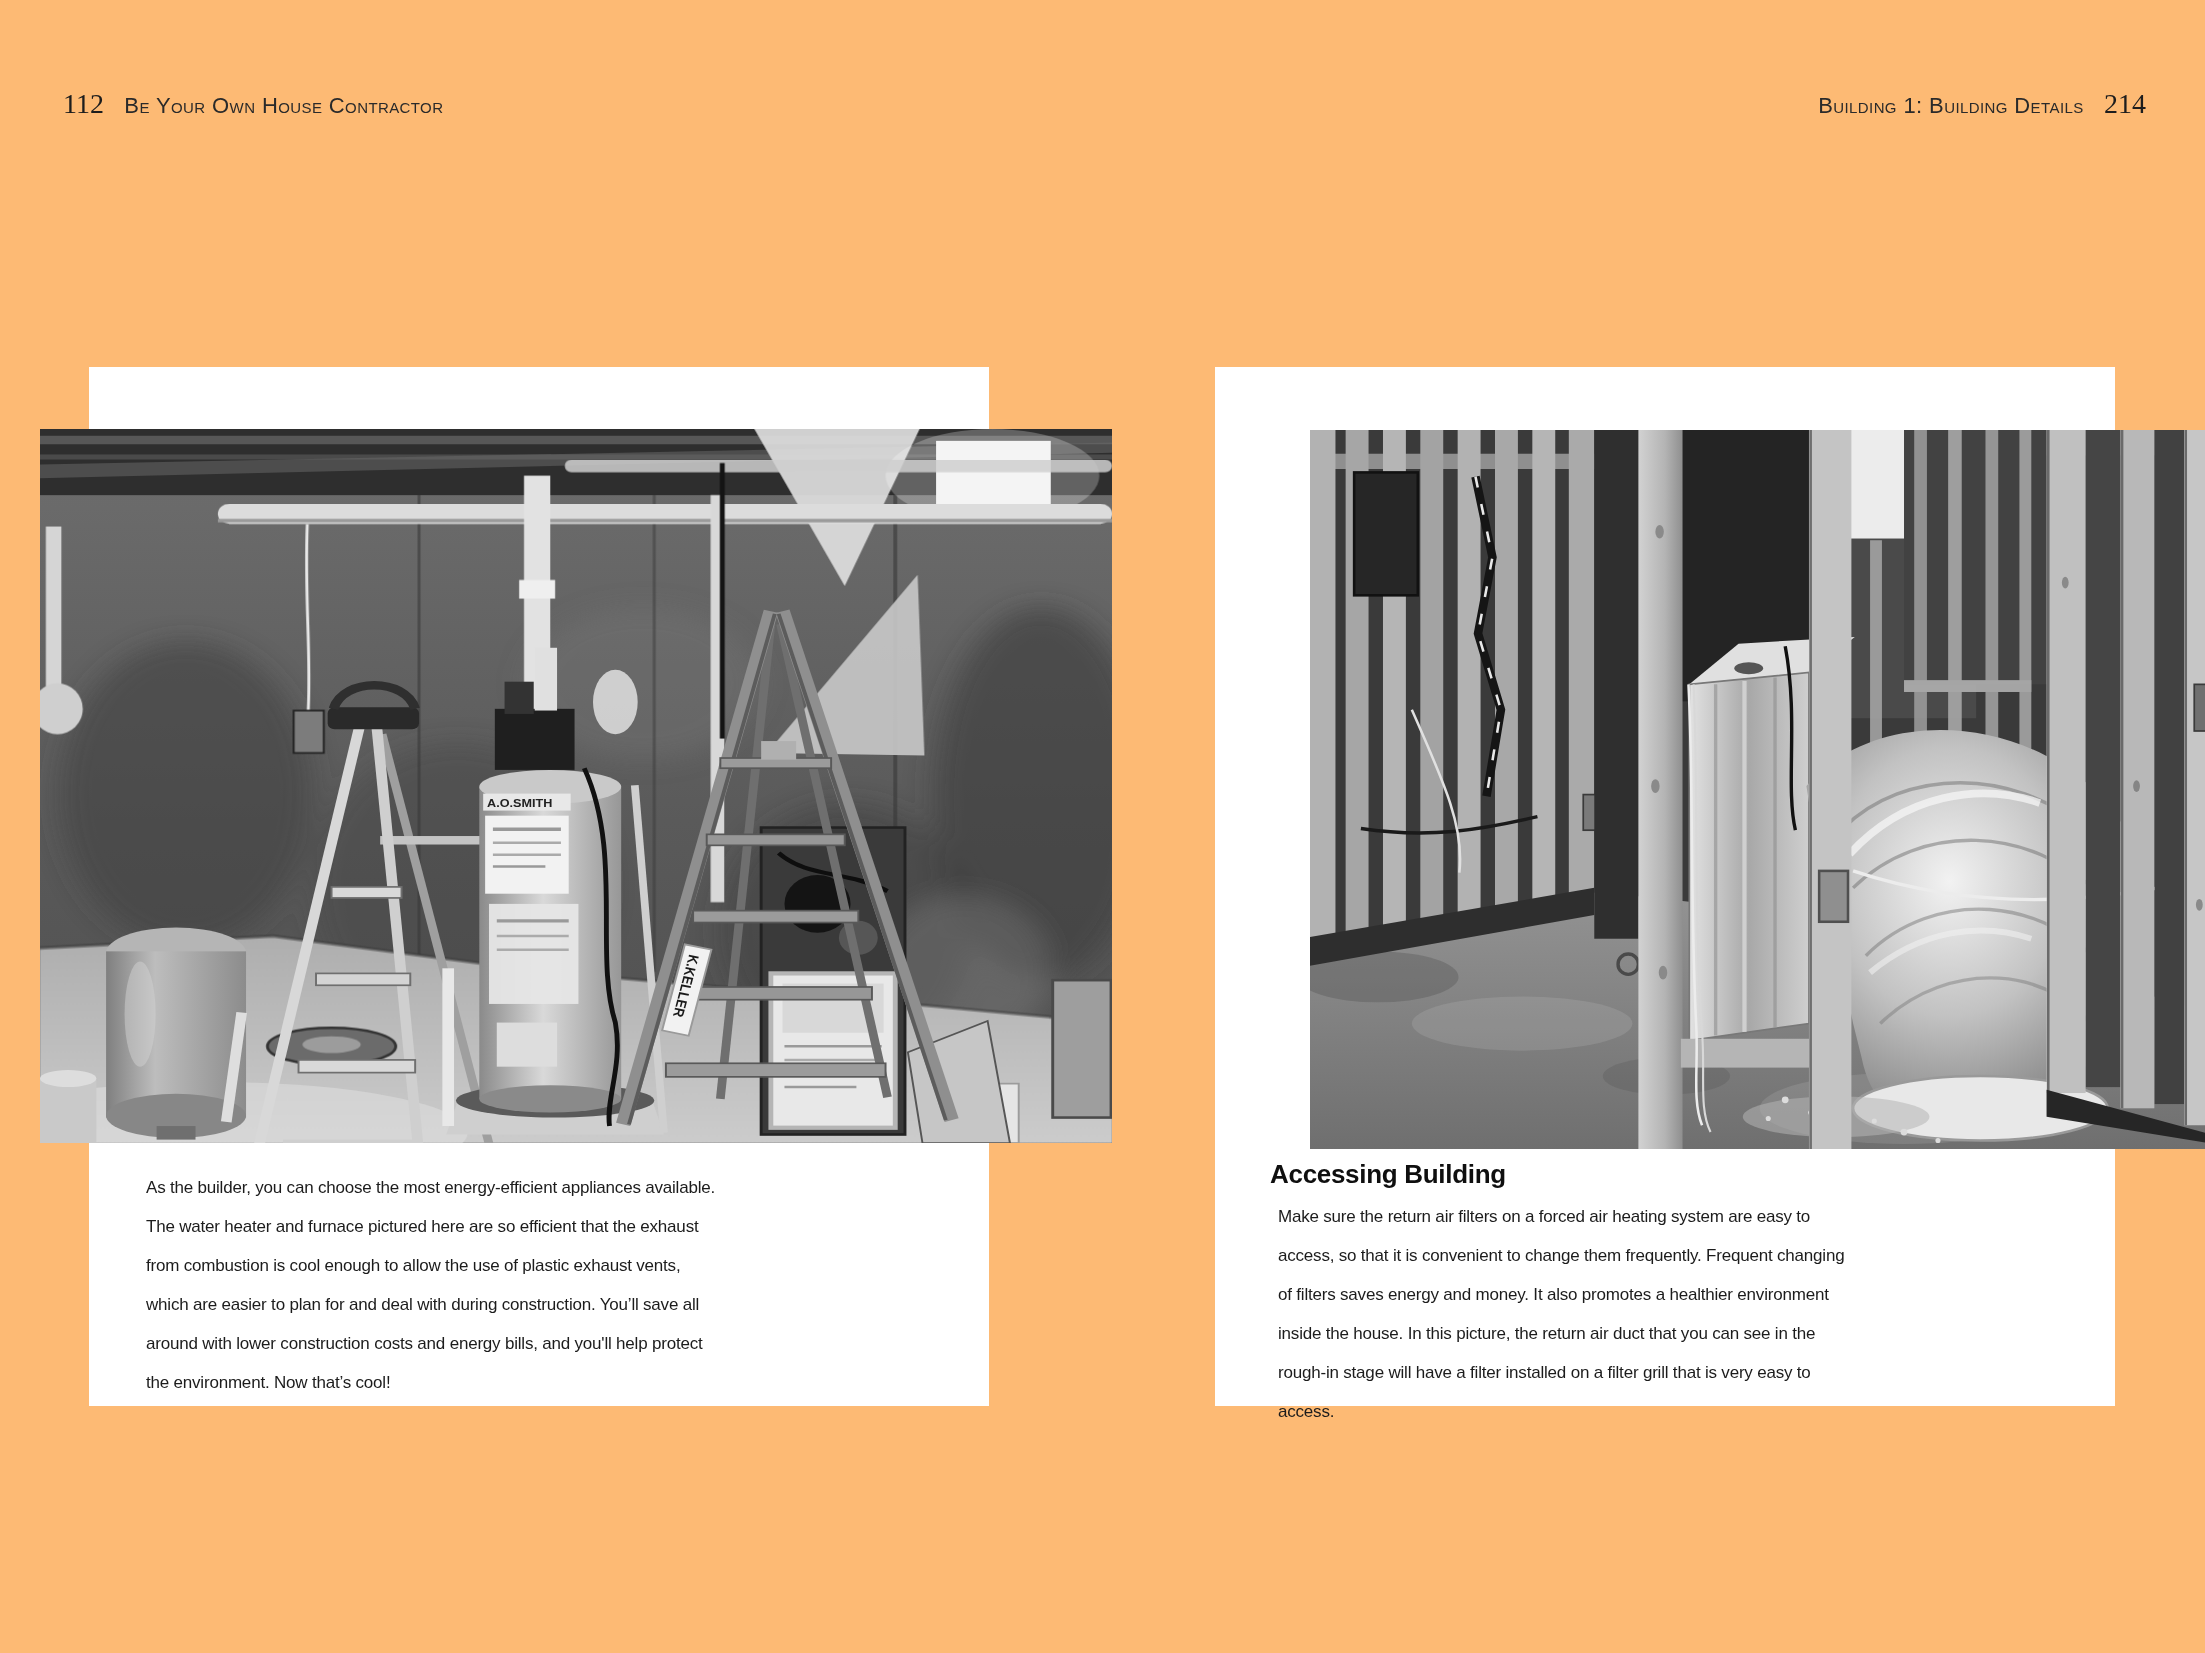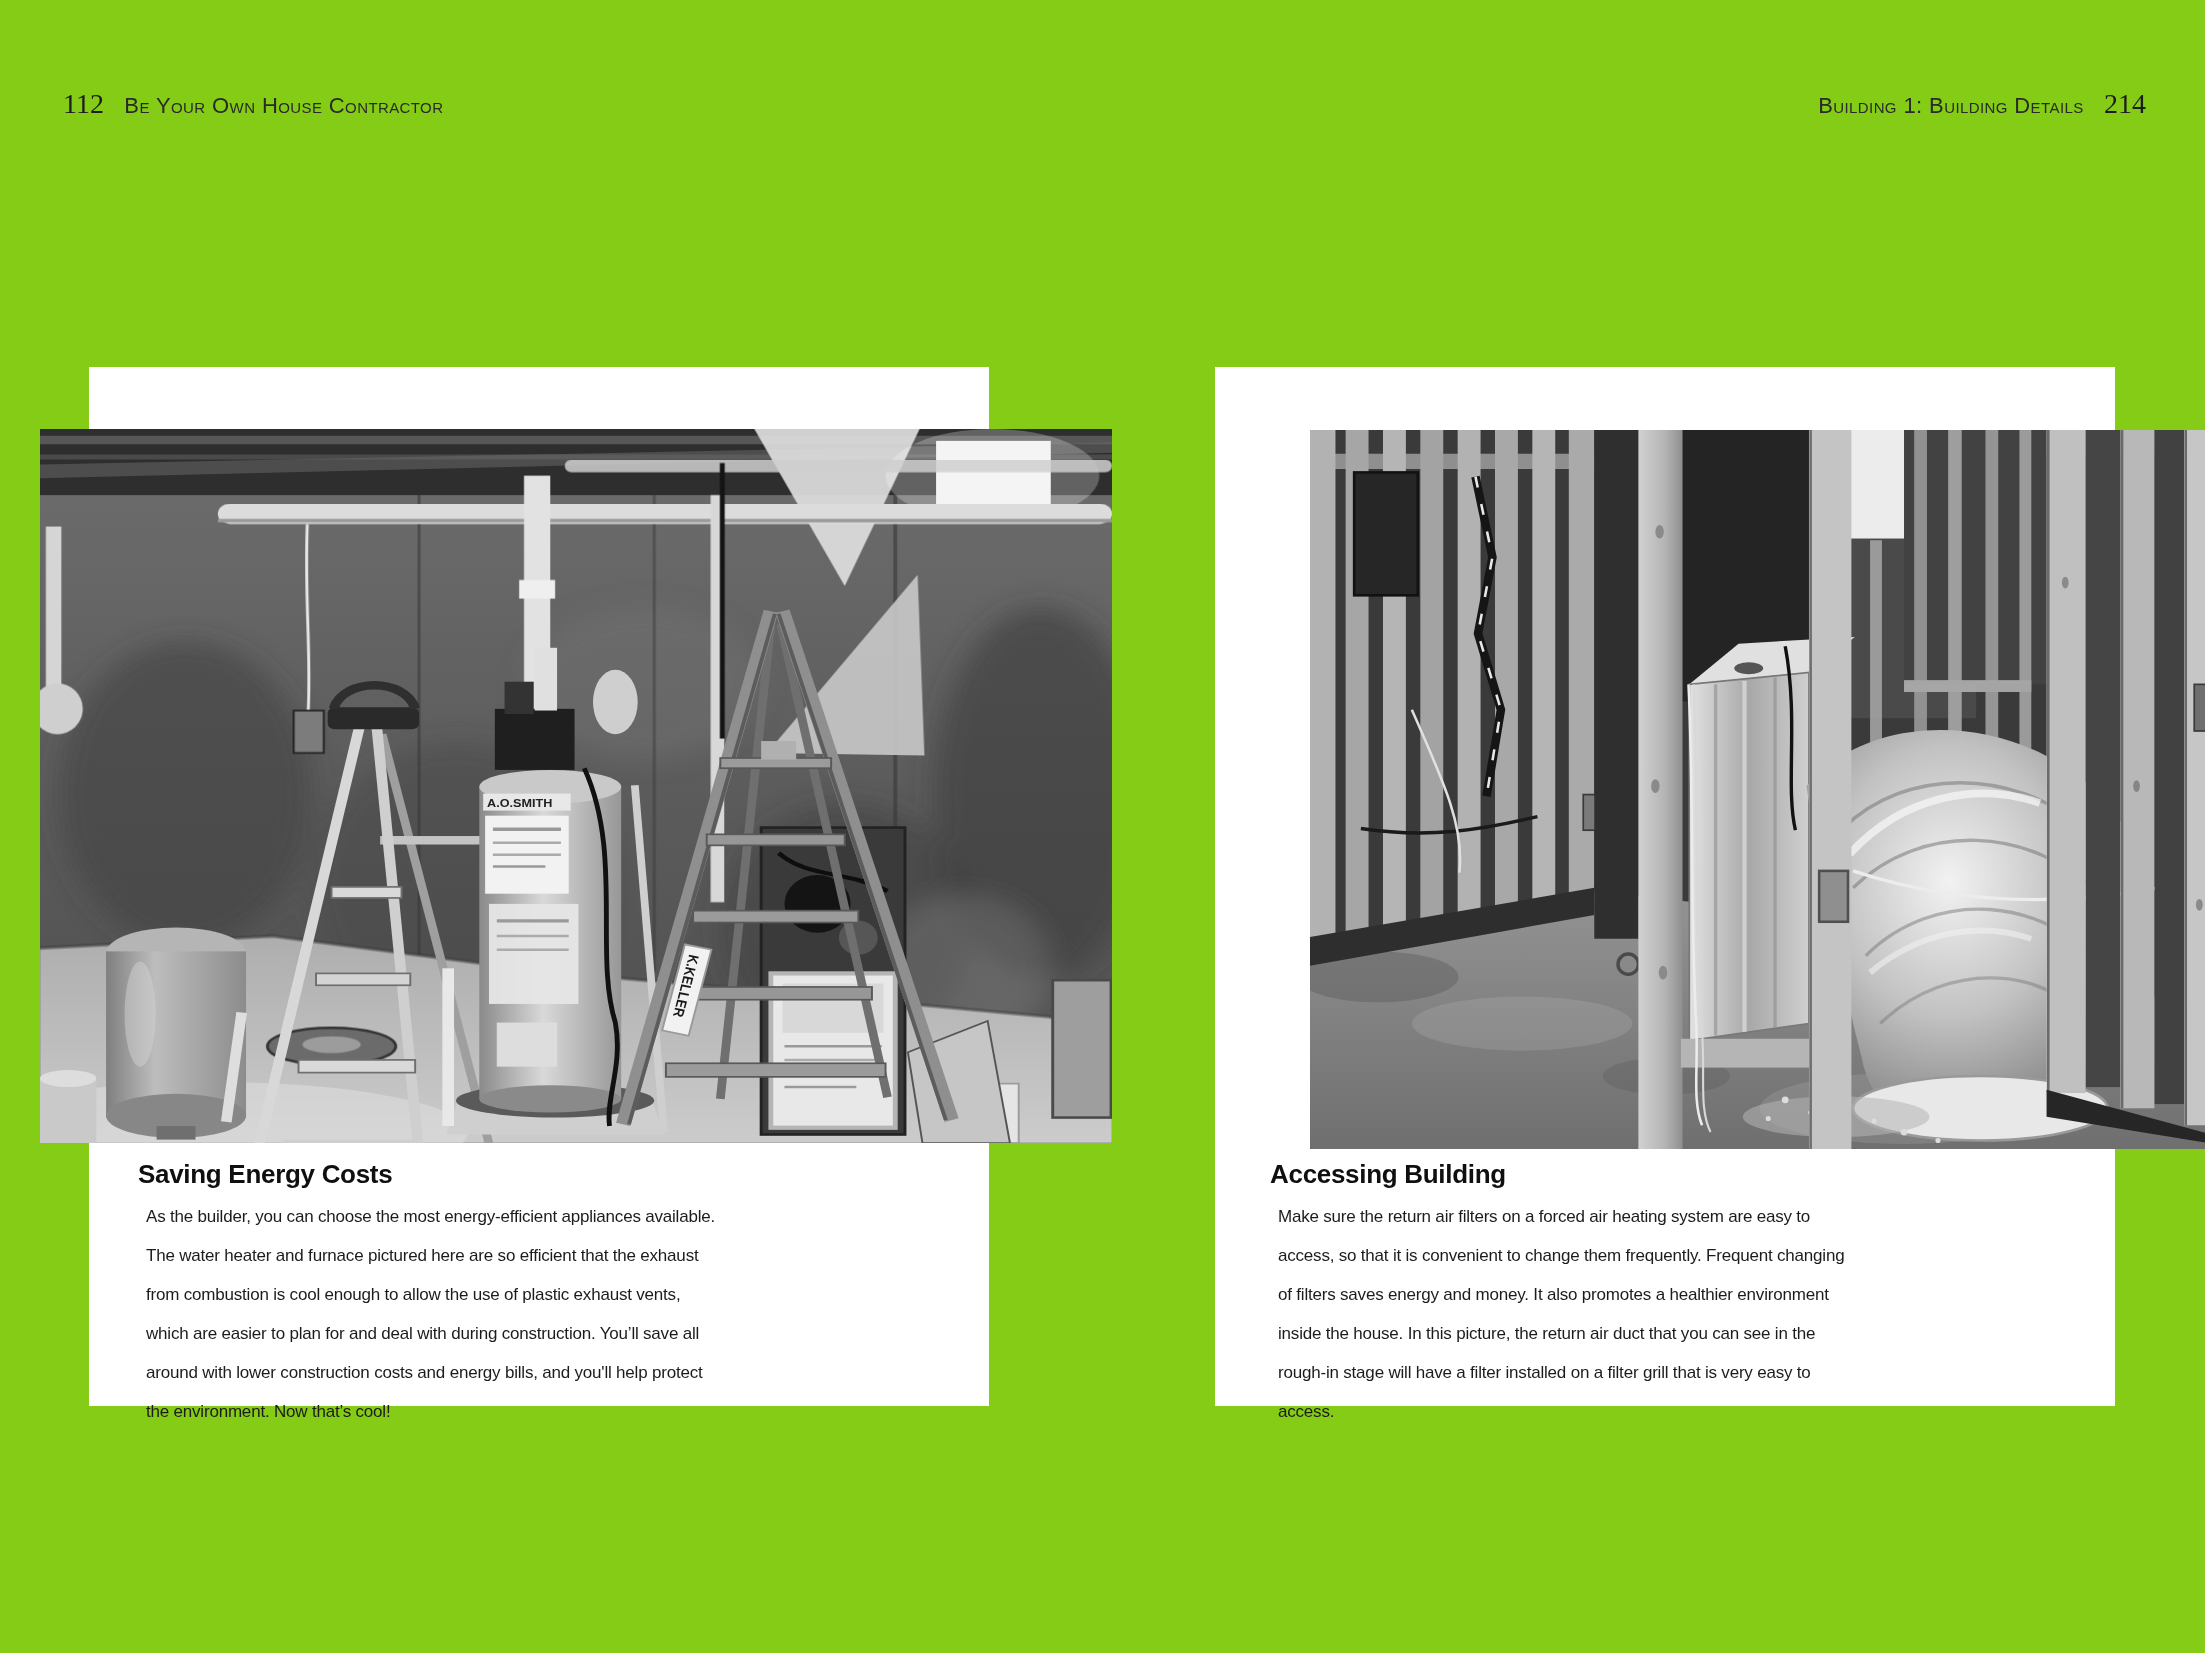--- a/index.html
+++ b/index.html
@@ -1,16 +1,16 @@
 <!DOCTYPE html>
 <html style="font-size:13.6px"><head>
 <meta charset="utf-8">
 <style>
   html,body{margin:0;padding:0;width:2205px;height:1654px;background:#e0e0e0;overflow:hidden;}
-  .page{position:relative;width:2205px;height:1654px;background:#84cc16;font-family:"Liberation Sans",sans-serif;}
+  .page{position:relative;width:2205px;height:1654px;background:#fdba74;font-family:"Liberation Sans",sans-serif;}
 
   
   .hdr{position:absolute;top:88px;display:flex;align-items:baseline;gap:20.4px;color:#222;}
   .hdr-left{left:63px;}
   .hdr-right{right:59px;}
   .folio{font-family:"Liberation Serif",serif;font-size:28px;color:#1d1d1d;}
   .running-title{font-variant:small-caps;font-size:22px;letter-spacing:0.4px;color:#2a2a2a;}
 
   
   .panel{position:absolute;background:#ffffff;z-index:1;}
@@ -340,21 +340,20 @@
         <polygon points="868,778 1103,842 1103,848 868,810" fill="#262626"></polygon>
         <rect x="1042" y="300" width="30" height="55" fill="#6f6f6f" stroke="#3a3a3a" stroke-width="2"></rect>
         <ellipse cx="890" cy="180" rx="4" ry="7" fill="#8a8a8a"></ellipse>
         <ellipse cx="974" cy="420" rx="4" ry="7" fill="#858585"></ellipse>
         <ellipse cx="1048" cy="560" rx="4" ry="7" fill="#8a8a8a"></ellipse>
       </g>
     </svg>
   </figure>
 
   <div class="caption caption-left">
-    <h3>Saving Energy Costs</h3>
     <p>As the builder, you can choose the most energy-efficient appliances available.
 The water heater and furnace pictured here are so efficient that the exhaust
 from combustion is cool enough to allow the use of plastic exhaust vents,
 which are easier to plan for and deal with during construction. You’ll save all
 around with lower construction costs and energy bills, and you'll help protect
 the environment. Now that’s cool!</p>
   </div>
 
   <div class="caption caption-right">
     <h3>Accessing Building</h3>

